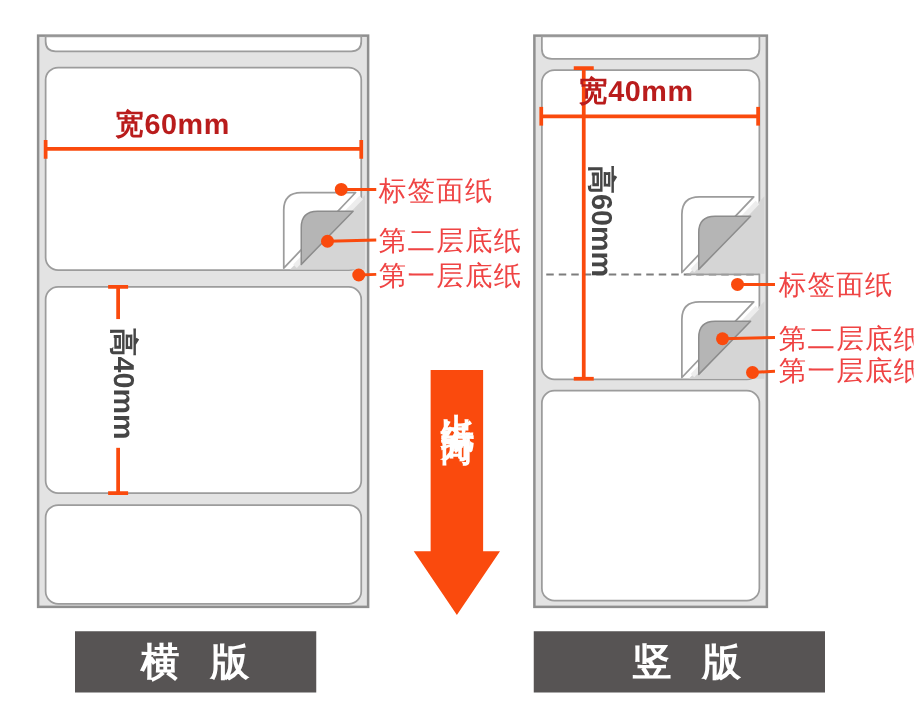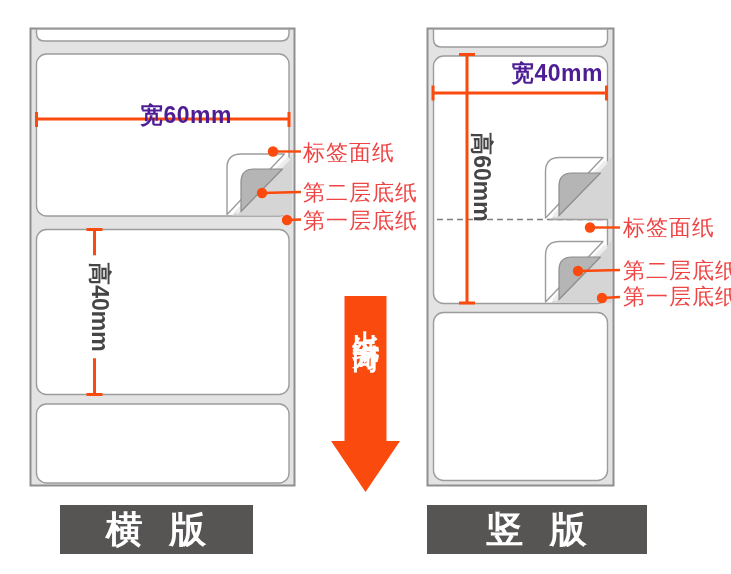--- a/index.html
+++ b/index.html
@@ -3,22 +3,22 @@
 <meta charset="utf-8">
 <style>
   html,body { margin:0; padding:0; background:#ffffff; }
   .stage {
     position:relative; width:731px; height:574px; background:#ffffff;
     font-family:"Liberation Sans","DejaVu Sans",sans-serif; overflow:hidden;
   }
   .stage svg { position:absolute; left:0; top:0; }
 
   .dim-text {
-    position:absolute; font-size:23px; font-weight:600; color:#4c1d95;
-    text-align:right; line-height:26px; letter-spacing:0.5px; white-space:nowrap;
+    position:absolute; font-size:23px; font-weight:600; color:#b91c1c;
+    text-align:left; line-height:26px; letter-spacing:0.5px; white-space:nowrap;
   }
   .vdim-text {
     position:absolute; font-size:23px; font-weight:600; color:#454545;
     line-height:23px; white-space:nowrap;
     transform:translate(-50%,-50%) rotate(90deg);
   }
   .vdim-text.whitebg { background:#ffffff; padding:2px 7px; }
 
   .callout-text {
     position:absolute; font-size:22px; font-weight:500; color:#ef4444;
@@ -27,25 +27,25 @@
 
   .arrow-text {
     position:absolute; left:350px; top:309px; width:31px; height:140px;
     writing-mode:vertical-rl; text-orientation:upright;
     font-size:27px; font-weight:700; color:#ffffff; letter-spacing:5px;
     line-height:31px; text-align:left;
   }
 
   .plate {
     position:absolute; background:#575454; color:#ffffff;
-    font-size:37px; font-weight:700; letter-spacing:1px; word-spacing:14px;
+    font-size:31px; font-weight:700; letter-spacing:1px; word-spacing:14px;
     display:flex; align-items:center; justify-content:center; white-space:nowrap;
   }
   .plate-left  { left:60px;  top:505px; width:193px; height:49px; }
-  .plate-right { left:427px; top:505px; width:220px; height:49px; }
+  .plate-right { left:427px; top:505px; width:220px; height:49px;padding-left:13px; }
 </style>
 </head>
 <body>
 
 <div class="stage">
 
   <svg width="731" height="574" viewBox="0 0 731 574">
 
     <g>
       <rect x="30.5" y="28.5" width="264" height="457" fill="#e3e3e3" stroke="#8f8f8f" stroke-width="2"></rect>
@@ -124,21 +124,21 @@
         <path d="M578,271 L620,270" stroke="#fa4a0d" stroke-width="2.4"></path>
         <circle cx="578" cy="271" r="5.2" fill="#fa4a0d"></circle>
         <path d="M602,298 L620,297" stroke="#fa4a0d" stroke-width="2.4"></path>
         <circle cx="602" cy="298" r="5.2" fill="#fa4a0d"></circle>
       </g>
     </g>
 
     <path d="M344.5,296 L386.5,296 L386.5,441 L400,441 L365.5,492 L331,441 L344.5,441 Z" fill="#fa4a0d"></path>
   </svg>
 
-  <div class="dim-text" style="left:92px; top:86px; width:140px;margin-top:16px;">宽60mm</div>
+  <div class="dim-text" style="left:92px; top:86px; width:140px;">宽60mm</div>
   <div class="vdim-text whitebg" style="left:99px; top:307px;">高40mm</div>
 
   <div class="dim-text" style="left:463px; top:60px; width:140px;">宽40mm</div>
   <div class="vdim-text" style="left:481px; top:177px;">高60mm</div>
 
   <div class="callout-text" style="left:303px; top:140px;">标签面纸</div>
   <div class="callout-text" style="left:303px; top:180px;">第二层底纸</div>
   <div class="callout-text" style="left:303px; top:208px;">第一层底纸</div>
 
   <div class="callout-text" style="left:623px; top:215px;">标签面纸</div>

